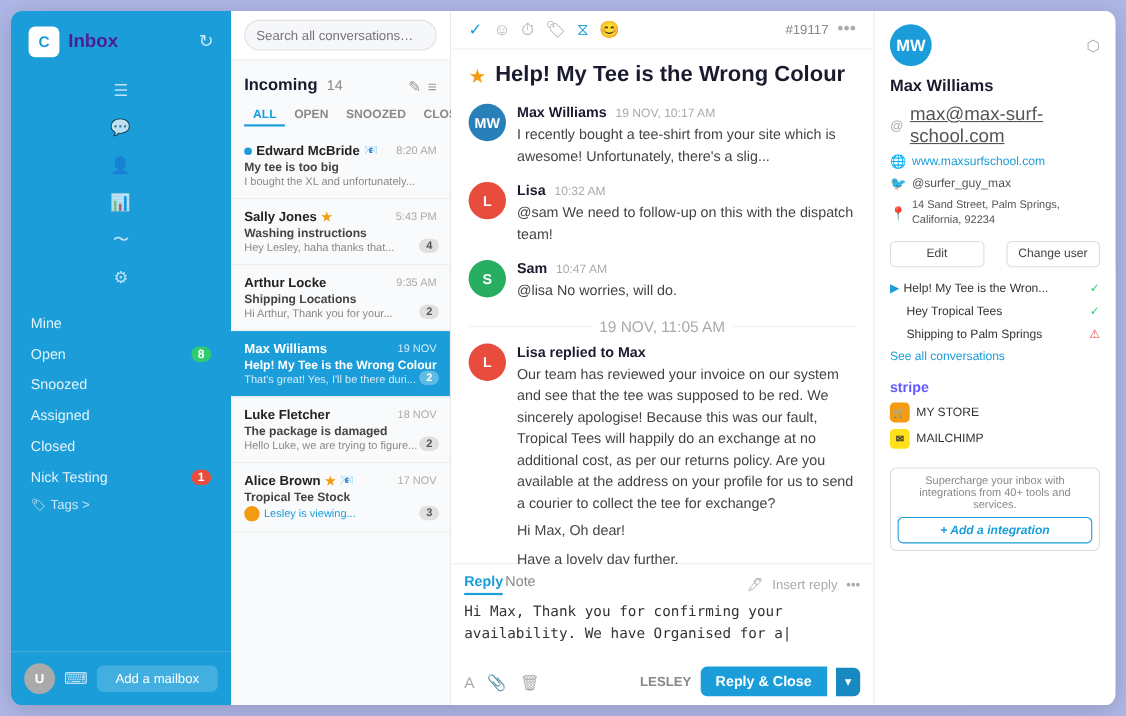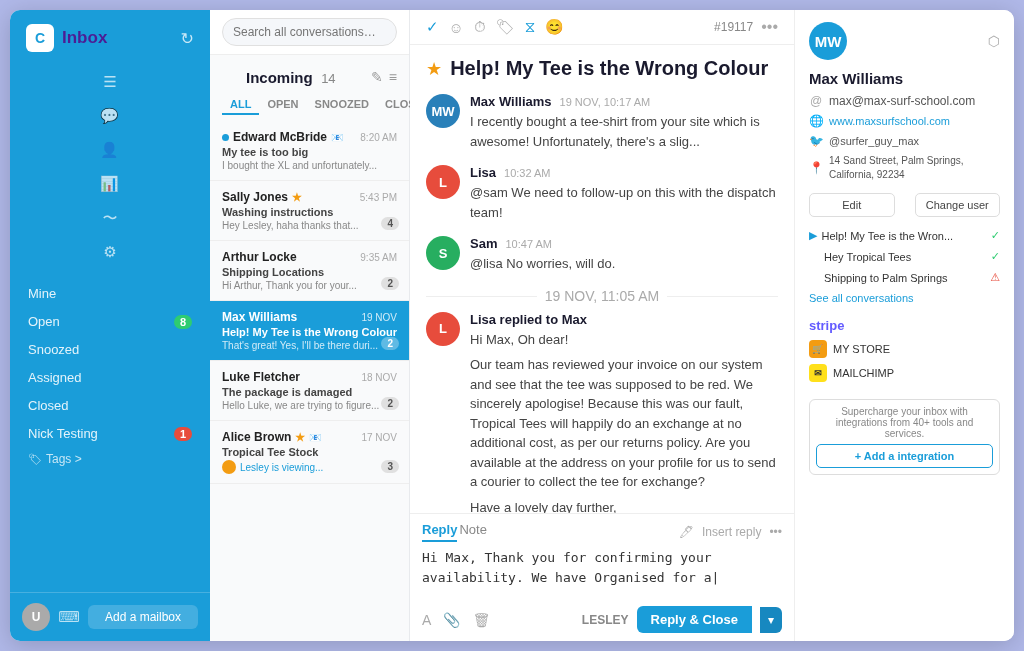--- a/index.html
+++ b/index.html
@@ -84,21 +84,21 @@
       flex: 1; background: rgba(255,255,255,0.18); color: #fff; border: none;
       border-radius: 6px; padding: 5px 8px; font-size: 12px; cursor: pointer;
       text-align: center;
     }
     
     .conv-list {
       width: 200px; border-right: 1px solid #e8eaed; display: flex; flex-direction: column;
       background: #f9fafb; flex-shrink: 0;
     }
     .conv-list-header {
-      padding: 14px 12px 8px 12px; display: flex; align-items: flex-start; justify-content: space-between; margin-left: 24px;
+      padding: 14px 12px 8px 12px; display: flex; align-items: flex-end; justify-content: space-between;
     }
     .conv-list-title { font-size: 15px; font-weight: 700; color: #1a1a2e; }
     .conv-list-count { font-size: 13px; color: #888; margin-left: 4px; }
     .conv-list-actions { display: flex; gap: 6px; }
     .conv-list-action { color: #999; font-size: 14px; cursor: pointer; }
     .conv-tabs {
       display: flex; gap: 0; padding: 0 12px 6px 12px;
     }
     .conv-tab {
       font-size: 11px; font-weight: 600; padding: 3px 8px; cursor: pointer;
@@ -259,21 +259,21 @@
       justify-content: center; font-size: 9px; font-weight: 700;
     }
     .rp-add-integration {
       margin: 8px 14px; padding: 6px; border: 1px solid #ddd; border-radius: 6px;
       font-size: 10px; color: #555; text-align: center; cursor: pointer;
     }
     .rp-add-integration-btn {
       display: flex; align-items: center; justify-content: center; gap: 4px;
       background: #fff; border: 1px solid #1a9dd9; border-radius: 5px;
       color: #1a9dd9; padding: 5px 15px; font-size: 11px; cursor: pointer; font-weight: 600;
-      margin-top: 5px; width: 100%;
+      margin-top: 5px; width: 100%; font-style: italic;
     }
     
     .search-bar-area {
       padding: 8px 12px; border-bottom: 1px solid #eee; background: #fff;
     }
     .search-input {
       width: 100%; padding: 6px 10px; border: 1px solid #e0e0e0; border-radius: 20px;
       font-size: 12px; color: #666; outline: none; background: #f5f7fa;
     }
     
@@ -495,22 +495,22 @@
         <span>19 NOV, 11:05 AM</span>
       </div>
 
       <div class="msg-item">
         <div class="msg-avatar" style="background:#e74c3c;">L</div>
         <div class="msg-body">
           <div class="msg-header">
             <span class="msg-sender">Lisa replied to Max</span>
           </div>
           <div class="msg-text">
+            <p>Our team has reviewed your invoice on our system and see that the tee was supposed to be red. We sincerely apologise! Because this was our fault, Tropical Tees will happily do an exchange at no additional cost, as per our returns policy. Are you available at the address on your profile for us to send a courier to collect the tee for exchange?</p>
             <p>Hi Max, Oh dear!</p>
-            <p>Our team has reviewed your invoice on our system and see that the tee was supposed to be red. We sincerely apologise! Because this was our fault, Tropical Tees will happily do an exchange at no additional cost, as per our returns policy. Are you available at the address on your profile for us to send a courier to collect the tee for exchange?</p>
             <p>Have a lovely day further,<br>Lisa</p>
           </div>
         </div>
       </div>
 
     </div>
 
     <div class="reply-box">
       <div class="reply-tabs">
         <div style="display:flex;gap:2px;">
@@ -540,21 +540,21 @@
   </div>
 
   <div class="right-panel">
     <div class="rp-header">
       <div class="rp-avatar">MW</div>
       <span class="rp-expand">⬡</span>
     </div>
     <div class="rp-name">Max Williams</div>
     <div class="rp-info-item">
       <span class="rp-info-icon">@</span>
-      <span style="font-size:12px;color:#555;">max@max-surf-school.com</span>
+      <span style="font-size:17px;color:#555;text-decoration:underline;">max@max-surf-school.com</span>
     </div>
     <div class="rp-info-item">
       <span class="rp-info-icon">🌐</span>
       <a class="rp-info-link" href="#">www.maxsurfschool.com</a>
     </div>
     <div class="rp-info-item">
       <span class="rp-info-icon">🐦</span>
       <span style="font-size:11px;color:#555;">@surfer_guy_max</span>
     </div>
     <div class="rp-info-item">

